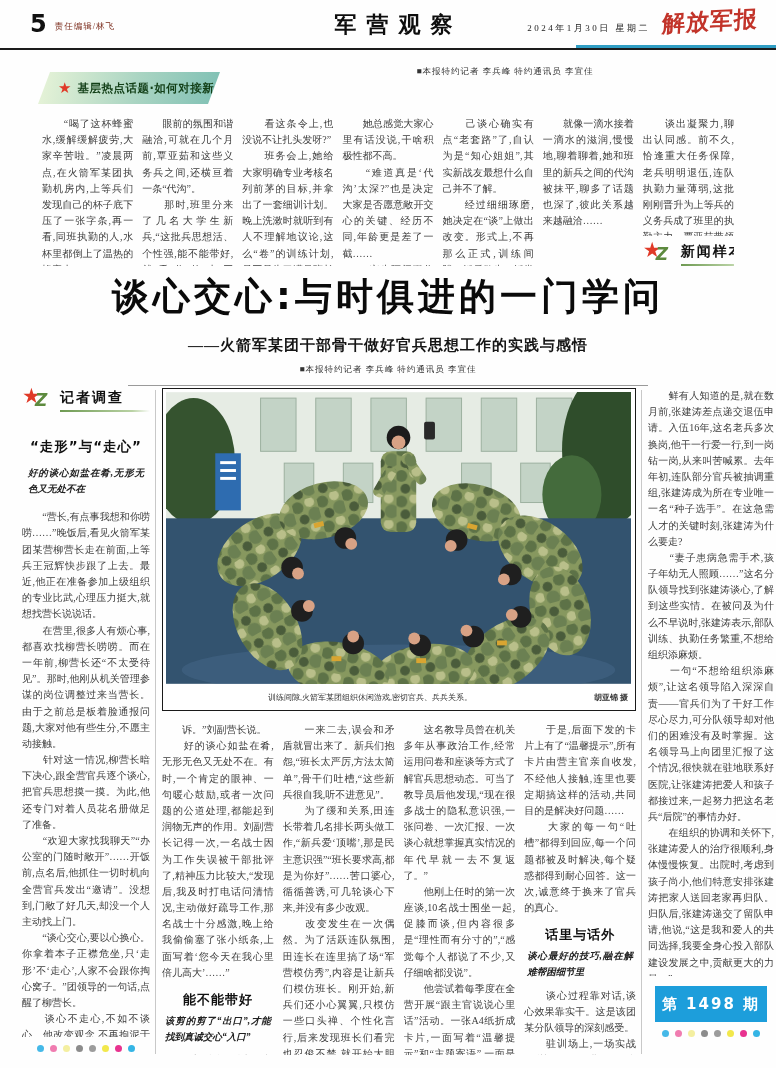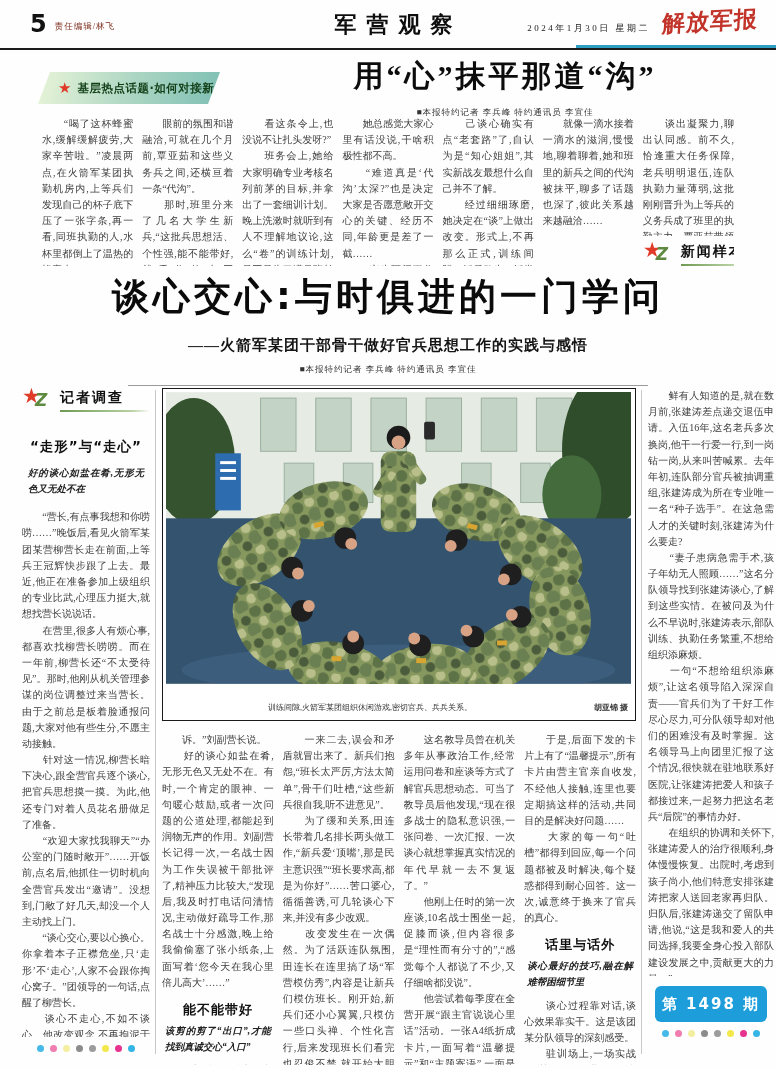--- a/index.html
+++ b/index.html
@@ -57,31 +57,31 @@
   .left-col { position:absolute; left:22px; top:0; width:128px; height:672px; }
   .lc-heading { margin-top:26px; text-align:center; font-family:"DejaVu Sans","Liberation Sans",sans-serif; font-weight:bold; font-size:13.5px; color:#111; letter-spacing:1px; }
   .lead { margin:9px 6px 0; font-style:italic; font-weight:bold; font-size:9.5px; line-height:1.7; color:#222; text-align:justify; white-space:pre-line; }
   .lc-body { margin-top:12px; height:528px; overflow:hidden; }
   .dots-row { display:flex; justify-content:center; gap:6px; margin-top:8px; }
   .dot { width:7px; height:7px; border-radius:50%; display:inline-block; }
 
   .center-col { position:absolute; left:162px; top:0; width:474px; }
   .photo-frame { width:474px; border:1.5px solid #1a1a1a; background:#fff; padding:3px; }
   .photo-frame svg { display:block; width:465px; height:292px; }
-  .caption-bar { position:relative; height:20px; margin-top:13px; font-size:8px; color:#333; }
+  .caption-bar { position:relative; height:20px; margin-top:3px; font-size:8px; color:#333; }
   .caption-text { position:absolute; left:0; right:58px; top:5px; text-align:center; }
   .caption-credit { position:absolute; right:4px; top:5px; font-weight:bold; }
   .center-columns { margin-top:11px; height:333px; display:flex; gap:9px; overflow:hidden; }
   .ccol { flex:1; overflow:hidden; }
   .sec-head { margin:10px 0 5px; text-align:center; font-family:"DejaVu Sans","Liberation Sans",sans-serif; font-weight:bold; font-size:13px; letter-spacing:1px; color:#101010; }
   .sec-lead { margin:0 3px 7px; font-style:italic; font-weight:bold; font-size:9.5px; line-height:1.65; color:#222; text-align:justify; white-space:pre-line; }
 
   .right-col { position:absolute; left:648px; top:0; width:126px; height:672px; }
   .rc-body { height:588px; overflow:hidden; }
-  .issue-box { margin:10px auto 0; width:112px; height:36px; background:#1d9edb; color:#fff; display:flex; align-items:center; justify-content:center; font-family:"DejaVu Sans","Liberation Sans",sans-serif; font-weight:bold; font-size:15px; letter-spacing:2px;border-radius:6px; }
+  .issue-box { margin:10px auto 0; width:112px; height:36px; background:#1d9edb; color:#fff; display:flex; align-items:center; justify-content:center; font-family:"DejaVu Sans","Liberation Sans",sans-serif; font-weight:bold; font-size:15px; letter-spacing:2px; }
 </style>
 </head>
 <body>
 
 <div class="page">
 
   <header class="masthead-bar">
     <div class="mb-left">
       <span class="pagenum">5</span>
       <span class="editor">责任编辑/林飞</span>
@@ -94,21 +94,20 @@
   </header>
   <div class="header-rule-accent"></div>
   <div class="header-rule"></div>
 
   <section class="top-article">
     <div class="topic-badge">
       <span class="star-red">★</span>
       <span class="label">基层热点话题·如何对接新生代官兵</span>
     </div>
     <div class="top-title-wrap">
-      <div class="top-title">用“心”抹平那道“沟”</div>
       <div class="byline">■本报特约记者 李兵峰 特约通讯员 李宜佳</div>
     </div>
     <div class="top-columns">
       <div class="tcol">
           <div class="coltext">　　“喝了这杯蜂蜜水,缓解缓解疲劳,大家辛苦啦。”凌晨两点,在火箭军某团执勤机房内,上等兵们发现自己的杯子底下压了一张字条,再一看,同班执勤的人,水杯里都倒上了温热的蜂蜜水。
 　　班长覃亚茹端起水杯喝了一口,甜丝丝,满身的疲惫瞬间消散不少。她特意冲着班长的座位比了个心,猜这么“宠”自己的,肯定是班长。不远处,值班机台前的覃亚茹目睹了这一切,眉笑着眯了眯眼。</div>
         </div>
       <div class="tcol">
           <div class="coltext">　　眼前的氛围和谐融洽,可就在几个月前,覃亚茹和这些义务兵之间,还横亘着一条“代沟”。
 　　那时,班里分来了几名大学生新兵,“这批兵思想活、个性强,能不能带好,就看你的水平了。”人员交接时,新兵连骨干不忘提醒覃亚茹。

